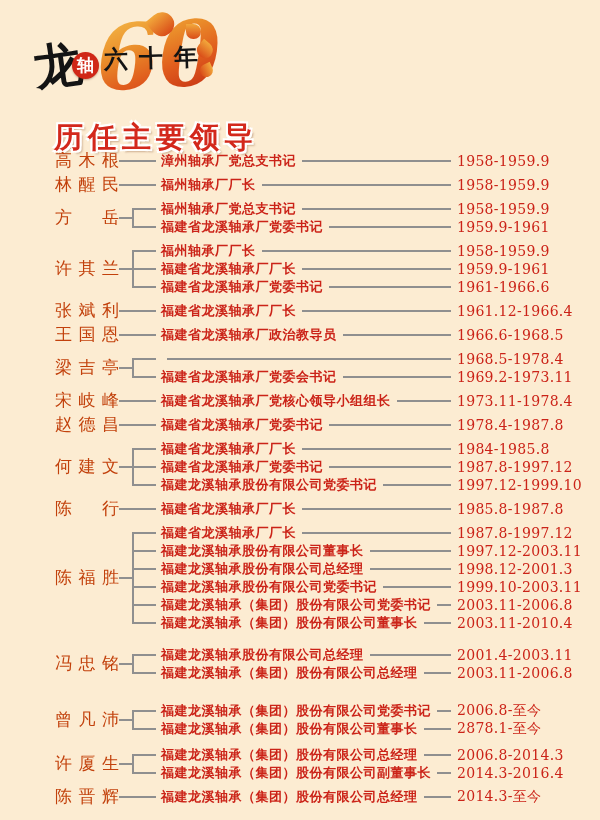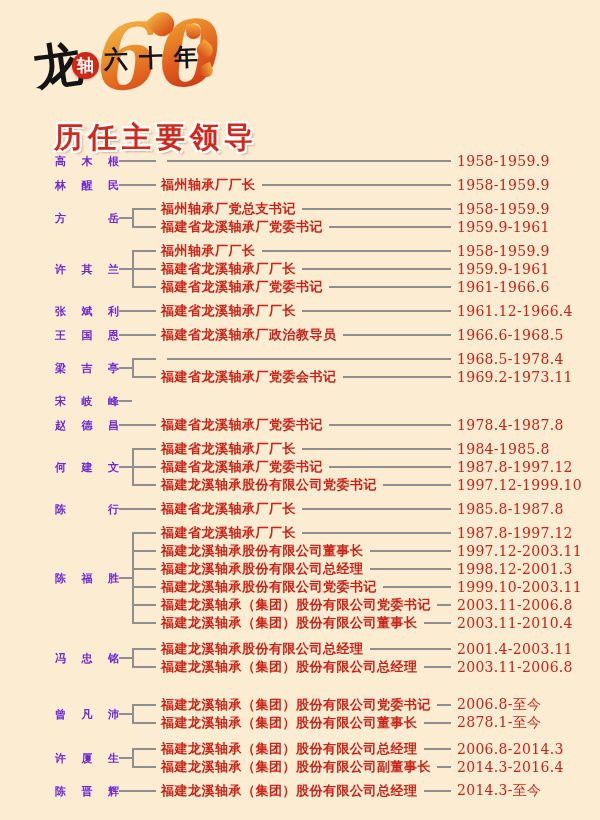--- a/index.html
+++ b/index.html
@@ -47,27 +47,27 @@
     position:absolute;left:54px;top:118px;z-index:4;
     font-size:29px;font-weight:900;letter-spacing:5px;color:#d3281c;
     text-shadow:
       -2px -2px 0 #fff, 2px -2px 0 #fff, -2px 2px 0 #fff, 2px 2px 0 #fff,
       3px 3px 2px rgba(120,60,20,.35);
   }
   
   .list{padding:4px 47px 0 55px;}
   .entry{display:flex;align-items:center;}
   .entry + .entry{margin-top:6px;}
-  .entry:nth-of-type(13){margin-top:8px;}
+  .entry:nth-of-type(13){margin-top:14px;}
   .entry:nth-of-type(14){margin-top:20px;}
   .entry:nth-of-type(15){margin-top:8px;}
   .entry:nth-of-type(16){justify-content:center;}
   .name{
     flex:0 0 64px;width:64px;
-    font-size:11px;font-weight:700;color:#6d28d9;
+    font-size:17px;font-weight:400;color:#c2410c;
     text-align:justify;text-align-last:justify;
     line-height:18px;
   }
   .connector{flex:0 0 13px;height:0;border-top:2px solid #8f8f8f;}
   .positions{flex:1 1 auto;position:relative;}
   .positions.braced::before{
     content:"";position:absolute;left:0;top:9px;bottom:9px;
     border-left:2px solid #8f8f8f;
   }
   .pos-row{display:flex;align-items:center;height:18px;}
@@ -101,20 +101,21 @@
   <div class="page-title">历任主要领导</div>
 </div>
 
 <div class="list">
   <div class="entry">
     <div class="name">高木根</div>
     <div class="connector"></div>
     <div class="positions">
   <div class="pos-row">
     <div class="branch"></div>
+    <div class="pos-title">漳州轴承厂党总支书记</div>
     <div class="fill"></div>
     <div class="date">1958-1959.9</div>
   </div>
 </div>
   </div>
 
   <div class="entry">
     <div class="name">林醒民</div>
     <div class="connector"></div>
     <div class="positions">
@@ -215,20 +216,28 @@
     <div class="pos-title">福建省龙溪轴承厂党委会书记</div>
     <div class="fill"></div>
     <div class="date">1969.2-1973.11</div>
   </div>
 </div>
   </div>
 
   <div class="entry">
     <div class="name">宋岐峰</div>
     <div class="connector"></div>
+    <div class="positions">
+  <div class="pos-row">
+    <div class="branch"></div>
+    <div class="pos-title">福建省龙溪轴承厂党核心领导小组组长</div>
+    <div class="fill"></div>
+    <div class="date">1973.11-1978.4</div>
+  </div>
+</div>
   </div>
 
   <div class="entry">
     <div class="name">赵德昌</div>
     <div class="connector"></div>
     <div class="positions">
   <div class="pos-row">
     <div class="branch"></div>
     <div class="pos-title">福建省龙溪轴承厂党委书记</div>
     <div class="fill"></div>

